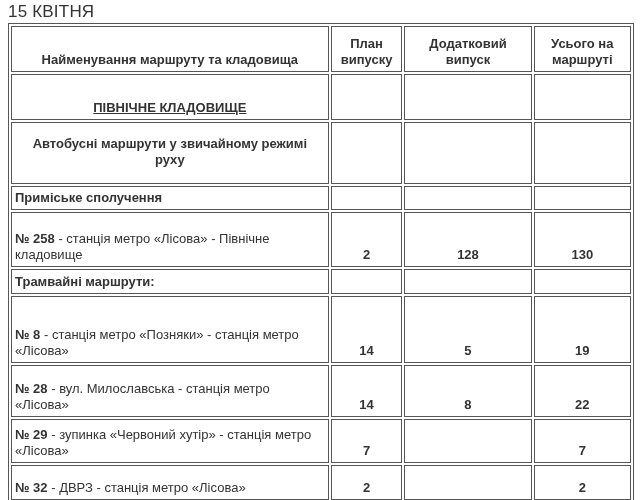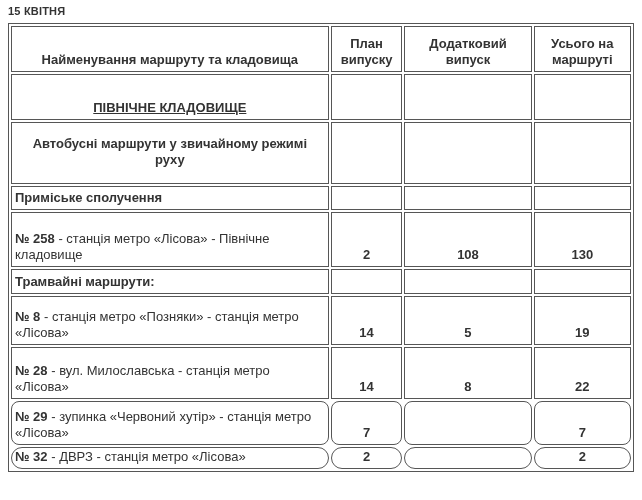--- a/index.html
+++ b/index.html
@@ -10,22 +10,22 @@
     color: #333333;
   }
   .page {
     width: 642px;
     height: 500px;
     box-sizing: border-box;
     padding: 3px 8px 0 8px;
     overflow: hidden;
   }
   .title {
-    font-size: 11px;
-    font-weight: bold;
+    font-size: 17px;
+    font-weight: normal;
     line-height: 15px;
     margin: 1px 0 4px 0;
     letter-spacing: 0.2px;
   }
   table.routes {
     border-collapse: separate;
     border-spacing: 2px;
     border: 1px solid #565656;
     background: #ffffff;
   }
@@ -44,24 +44,24 @@
   .w-plan  { width: 72px;  }
   .w-extra { width: 128px; }
   .w-total { width: 98px; }
   
   .rh td { height: 46px; }
   .r0 td { height: 46px; text-decoration: underline; }
   .r1 td { height: 48px; }
   .r2 td { height: 24px; }
   .r3 td { height: 55px; }
   .r4 td { height: 25px; }
-  .r5 td { height: 49px; }
+  .r5 td { height: 67px; }
   .r6 td { height: 52px; }
-  .r7 td { height: 44px; border-radius: 8px; }
-  .r8 td { height: 22px; border-radius: 12px; }
+  .r7 td { height: 44px; }
+  .r8 td { height: 35px; }
   .r9 td { height: 33px; }
 
   .center { text-align: center; }
   .bold   { font-weight: bold; }
   .num    { font-weight: bold; text-align: center; }
   .constrain {
     max-width: 302px;
     margin: 12px auto;
   }
 </style>
@@ -101,21 +101,21 @@
       <tr class="r2">
         <td class="bold"><span>Приміське сполучення</span></td>
         <td></td>
         <td></td>
         <td></td>
       </tr>
 
       <tr class="r3">
         <td><b>№ 258</b><span> - станція метро «Лісова» - Північне кладовище</span></td>
         <td class="num">2</td>
-        <td class="num">108</td>
+        <td class="num">128</td>
         <td class="num">130</td>
       </tr>
 
       <tr class="r4">
         <td class="bold"><span>Трамвайні маршрути:</span></td>
         <td></td>
         <td></td>
         <td></td>
       </tr>
 

